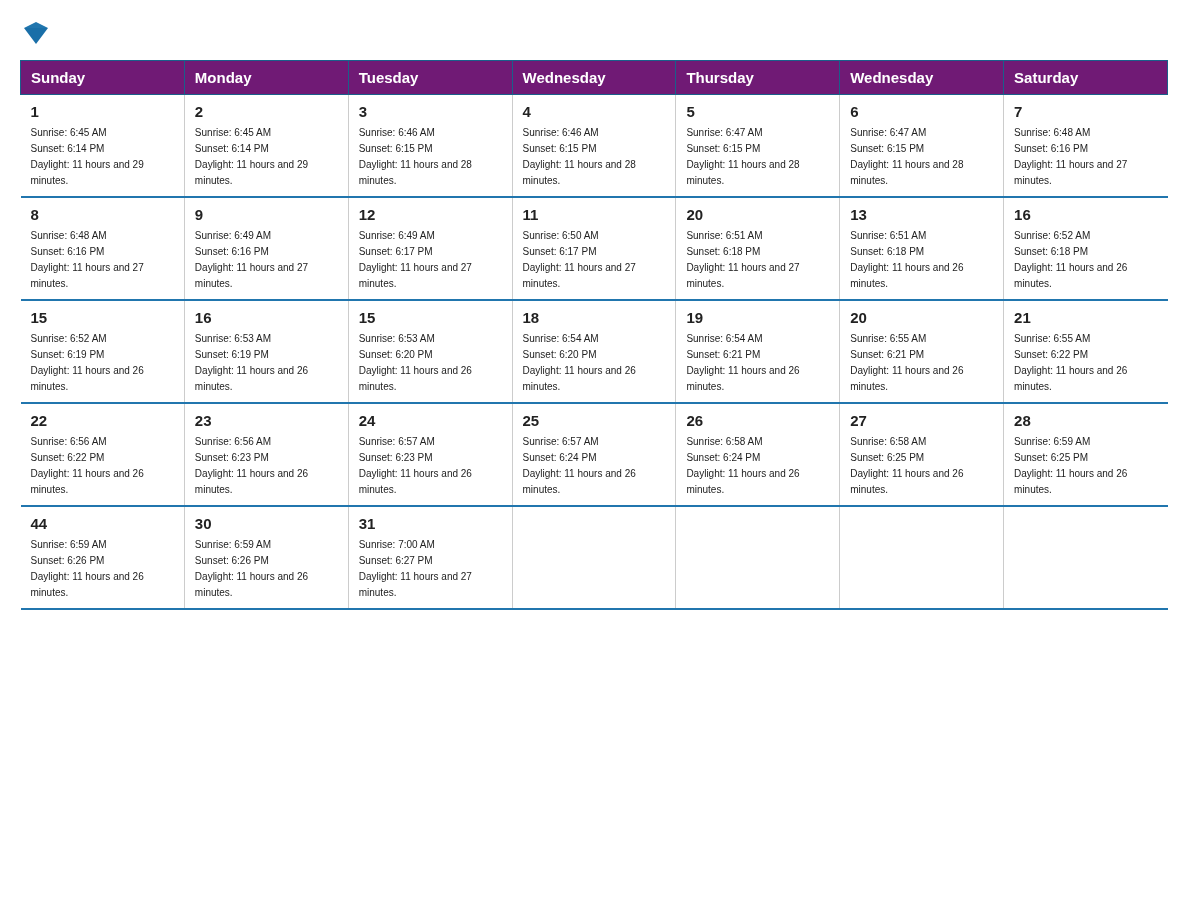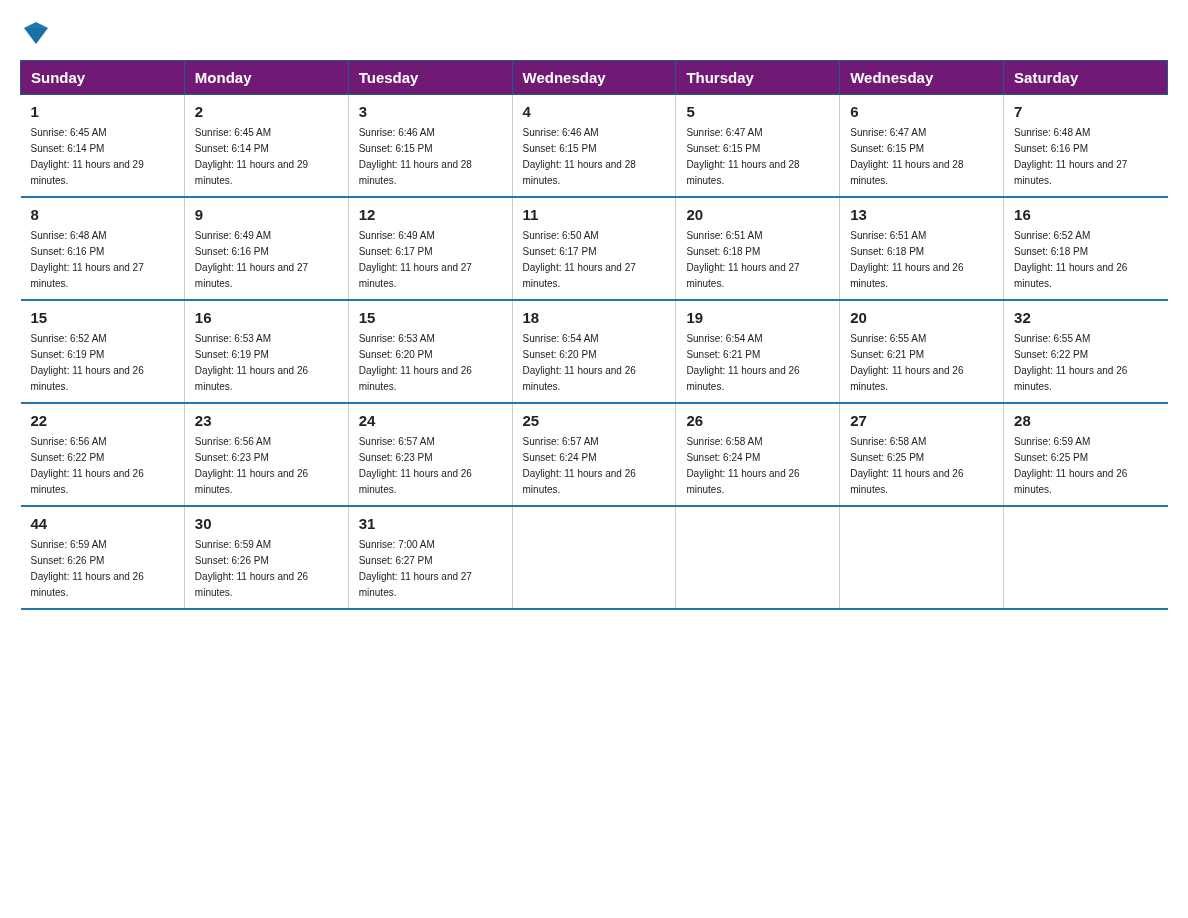--- a/index.html
+++ b/index.html
@@ -214,21 +214,21 @@
       </td>
         <td>
         <span class="day-number">19</span>
         <span class="day-info">Sunrise: 6:54 AM<br>Sunset: 6:21 PM<br>Daylight: 11 hours and 26 minutes.</span>
       </td>
         <td>
         <span class="day-number">20</span>
         <span class="day-info">Sunrise: 6:55 AM<br>Sunset: 6:21 PM<br>Daylight: 11 hours and 26 minutes.</span>
       </td>
         <td>
-        <span class="day-number">32</span>
+        <span class="day-number">21</span>
         <span class="day-info">Sunrise: 6:55 AM<br>Sunset: 6:22 PM<br>Daylight: 11 hours and 26 minutes.</span>
       </td>
       </tr>
       <tr>
         <td>
         <span class="day-number">22</span>
         <span class="day-info">Sunrise: 6:56 AM<br>Sunset: 6:22 PM<br>Daylight: 11 hours and 26 minutes.</span>
       </td>
         <td>
         <span class="day-number">23</span>

